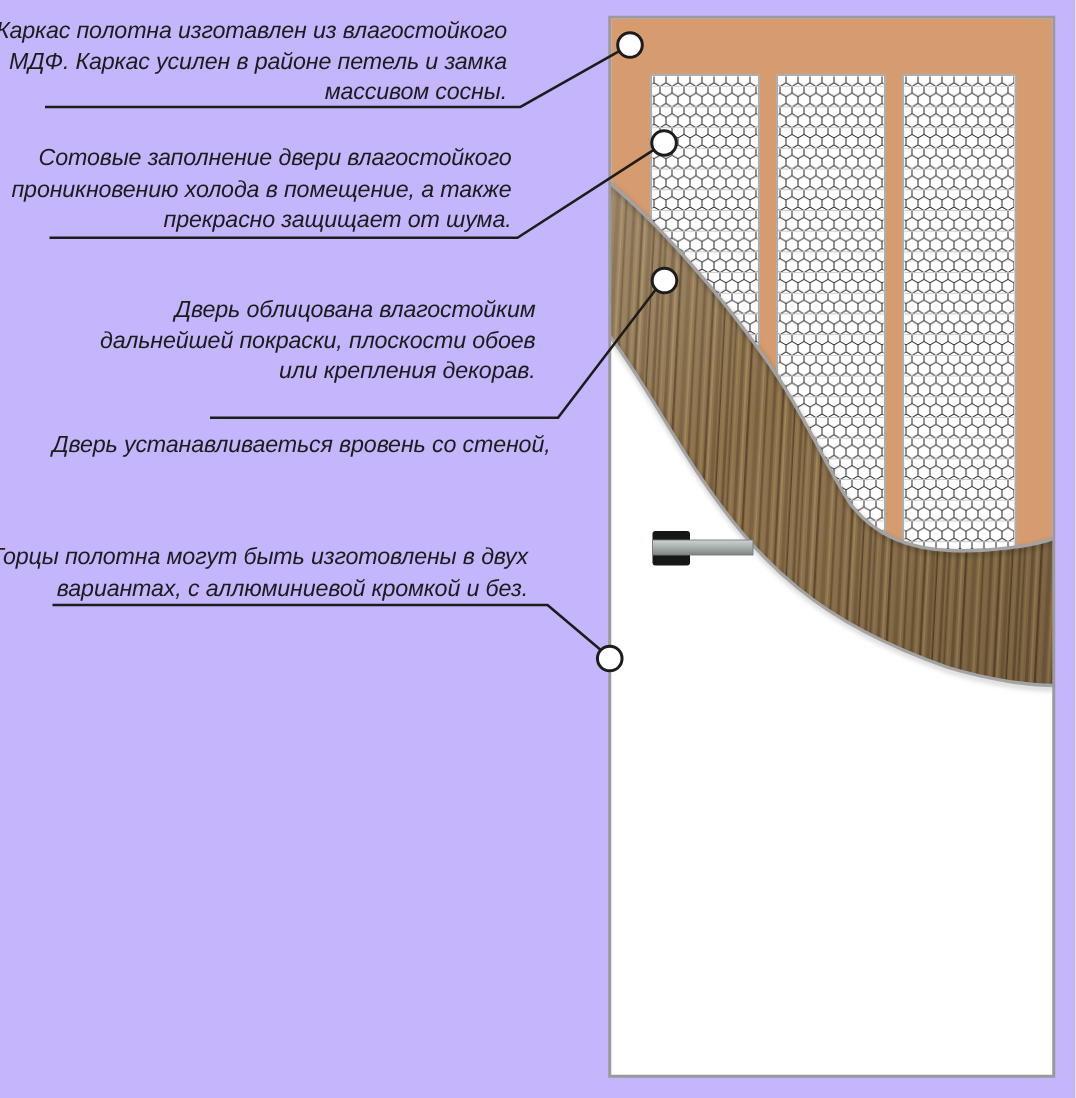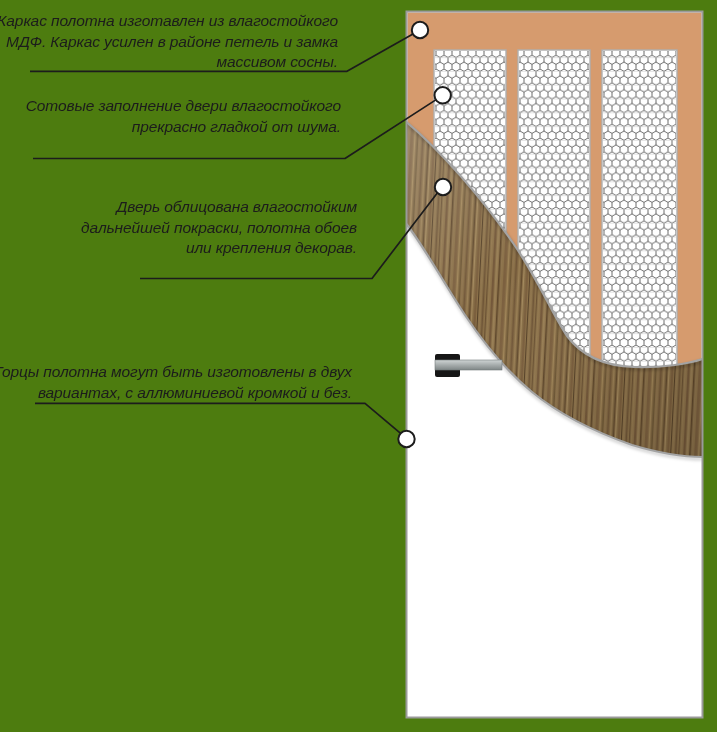--- a/index.html
+++ b/index.html
@@ -1,17 +1,17 @@
 <!DOCTYPE html>
 <html><head>
 <meta charset="utf-8">
 <style>
   html,body{margin:0;padding:0;background:#ffffff;}
   .stage{
-    position:relative;width:717px;height:732px;background:#4d7c0f;overflow:hidden;
+    position:relative;width:717px;height:732px;background:#c4b5fd;overflow:hidden;
     font-family:"Liberation Sans",sans-serif;
     text-decoration:underline;
   }
   .art{position:absolute;left:0;top:0;width:717px;height:732px;display:block;}
   .note{
     position:absolute;text-align:right;font-style:italic;
     font-size:15.5px;line-height:20.5px;color:#1c1c1c;letter-spacing:-0.1px;
   }
   .note .ln{white-space:nowrap;}
   #note-frame     {top:11px;  right:379px;}
@@ -143,30 +143,32 @@
   </svg>
 
   <div class="note" id="note-frame">
     <div class="ln">Каркас полотна изготавлен из влагостойкого</div>
     <div class="ln">МДФ. Каркас усилен в районе петель и замка</div>
     <div class="ln">массивом сосны.</div>
   </div>
 
   <div class="note" id="note-honeycomb">
     <div class="ln">Сотовые заполнение двери влагостойкого</div>
-    <div class="ln">прекрасно гладкой от шума.</div>
+    <div class="ln">проникновению холода в помещение, а также</div>
+    <div class="ln">прекрасно защищает от шума.</div>
   </div>
 
   <div class="note" id="note-veneer">
     <div class="ln">Дверь облицована влагостойким</div>
-    <div class="ln">дальнейшей покраски, полотна обоев</div>
+    <div class="ln">дальнейшей покраски, плоскости обоев</div>
     <div class="ln">или крепления декорав.</div>
   </div>
 
   <div class="note" id="note-flush">
+    <div class="ln">Дверь устанавливаеться вровень со стеной,</div>
   </div>
 
   <div class="note" id="note-edges">
     <div class="ln">Торцы полотна могут быть изготовлены в двух</div>
     <div class="ln">вариантах, с аллюминиевой кромкой и без.</div>
   </div>
 
 </div>
 
 </body></html>

